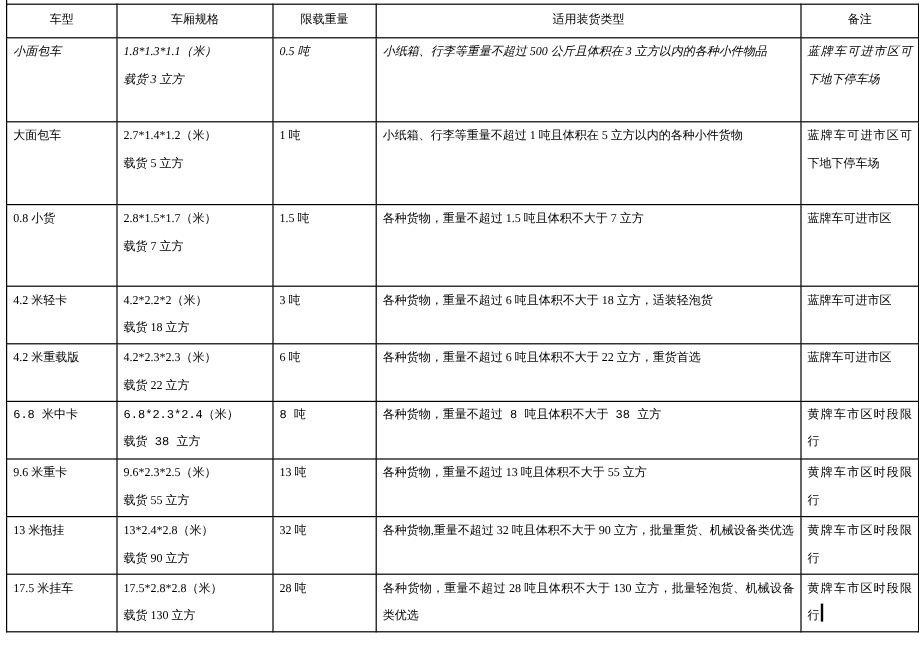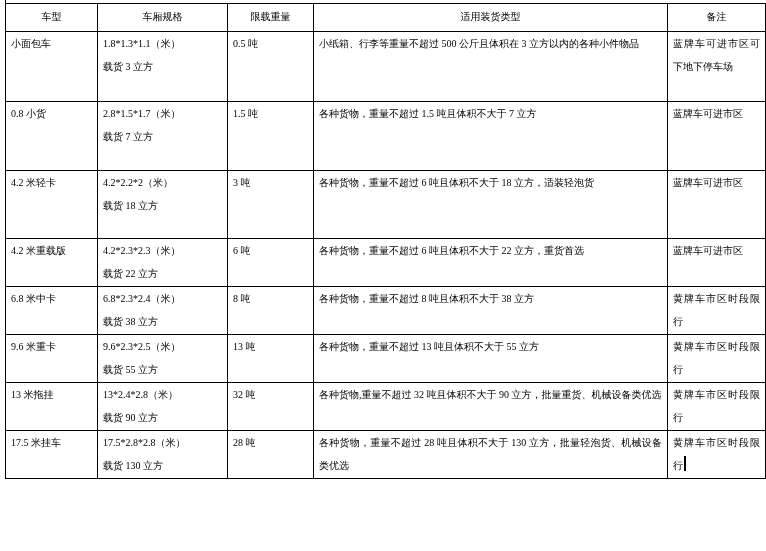--- a/index.html
+++ b/index.html
@@ -52,26 +52,26 @@
   col.c-spec    { width: 130px; }
   col.c-load    { width: 86px; }
   col.c-cargo   { width: 354px; }
   col.c-note    { width: 98px; }
 
   td.cell-cargo, td.cell-note {
     text-align: justify;
     text-justify: inter-character;
   }
   
-  tbody tr:nth-child(1)  { height: 70px; }
+  tbody tr:nth-child(1)  { height: 70px; font-style: italic; }
   tbody tr:nth-child(2)  { height: 69px; }
   tbody tr:nth-child(3)  { height: 68px; }
   tbody tr:nth-child(4)  { height: 45px; }
   tbody tr:nth-child(5)  { height: 47px; }
-  tbody tr:nth-child(6)  { height: 47px; }
+  tbody tr:nth-child(6)  { height: 47px; font-family: Liberation Mono, monospace; }
   tbody tr:nth-child(7)  { height: 48px; }
   tbody tr:nth-child(8)  { height: 47px; }
   tbody tr:nth-child(9)  { height: 46px; margin-top: 25px; }
   tbody tr:nth-child(10) { height: 46px; }
 
   .spec-line { white-space: nowrap; }
 
   .caret {
     display: inline-block;
     width: 2px;
@@ -108,20 +108,30 @@
         <td>小面包车</td>
         <td>
           <div class="spec-line">1.8*1.3*1.1（米）</div>
           <div class="spec-line">载货 3 立方</div>
         </td>
         <td>0.5 吨</td>
         <td class="cell-cargo">小纸箱、行李等重量不超过 500 公斤且体积在 3 立方以内的各种小件物品</td>
         <td class="cell-note">蓝牌车可进市区可下地下停车场</td>
       </tr>
       <tr>
+        <td>大面包车</td>
+        <td>
+          <div class="spec-line">2.7*1.4*1.2（米）</div>
+          <div class="spec-line">载货 5 立方</div>
+        </td>
+        <td>1 吨</td>
+        <td class="cell-cargo">小纸箱、行李等重量不超过 1 吨且体积在 5 立方以内的各种小件货物</td>
+        <td class="cell-note">蓝牌车可进市区可下地下停车场</td>
+      </tr>
+      <tr>
         <td>0.8 小货</td>
         <td>
           <div class="spec-line">2.8*1.5*1.7（米）</div>
           <div class="spec-line">载货 7 立方</div>
         </td>
         <td>1.5 吨</td>
         <td class="cell-cargo">各种货物，重量不超过 1.5 吨且体积不大于 7 立方</td>
         <td class="cell-note">蓝牌车可进市区</td>
       </tr>
       <tr>

